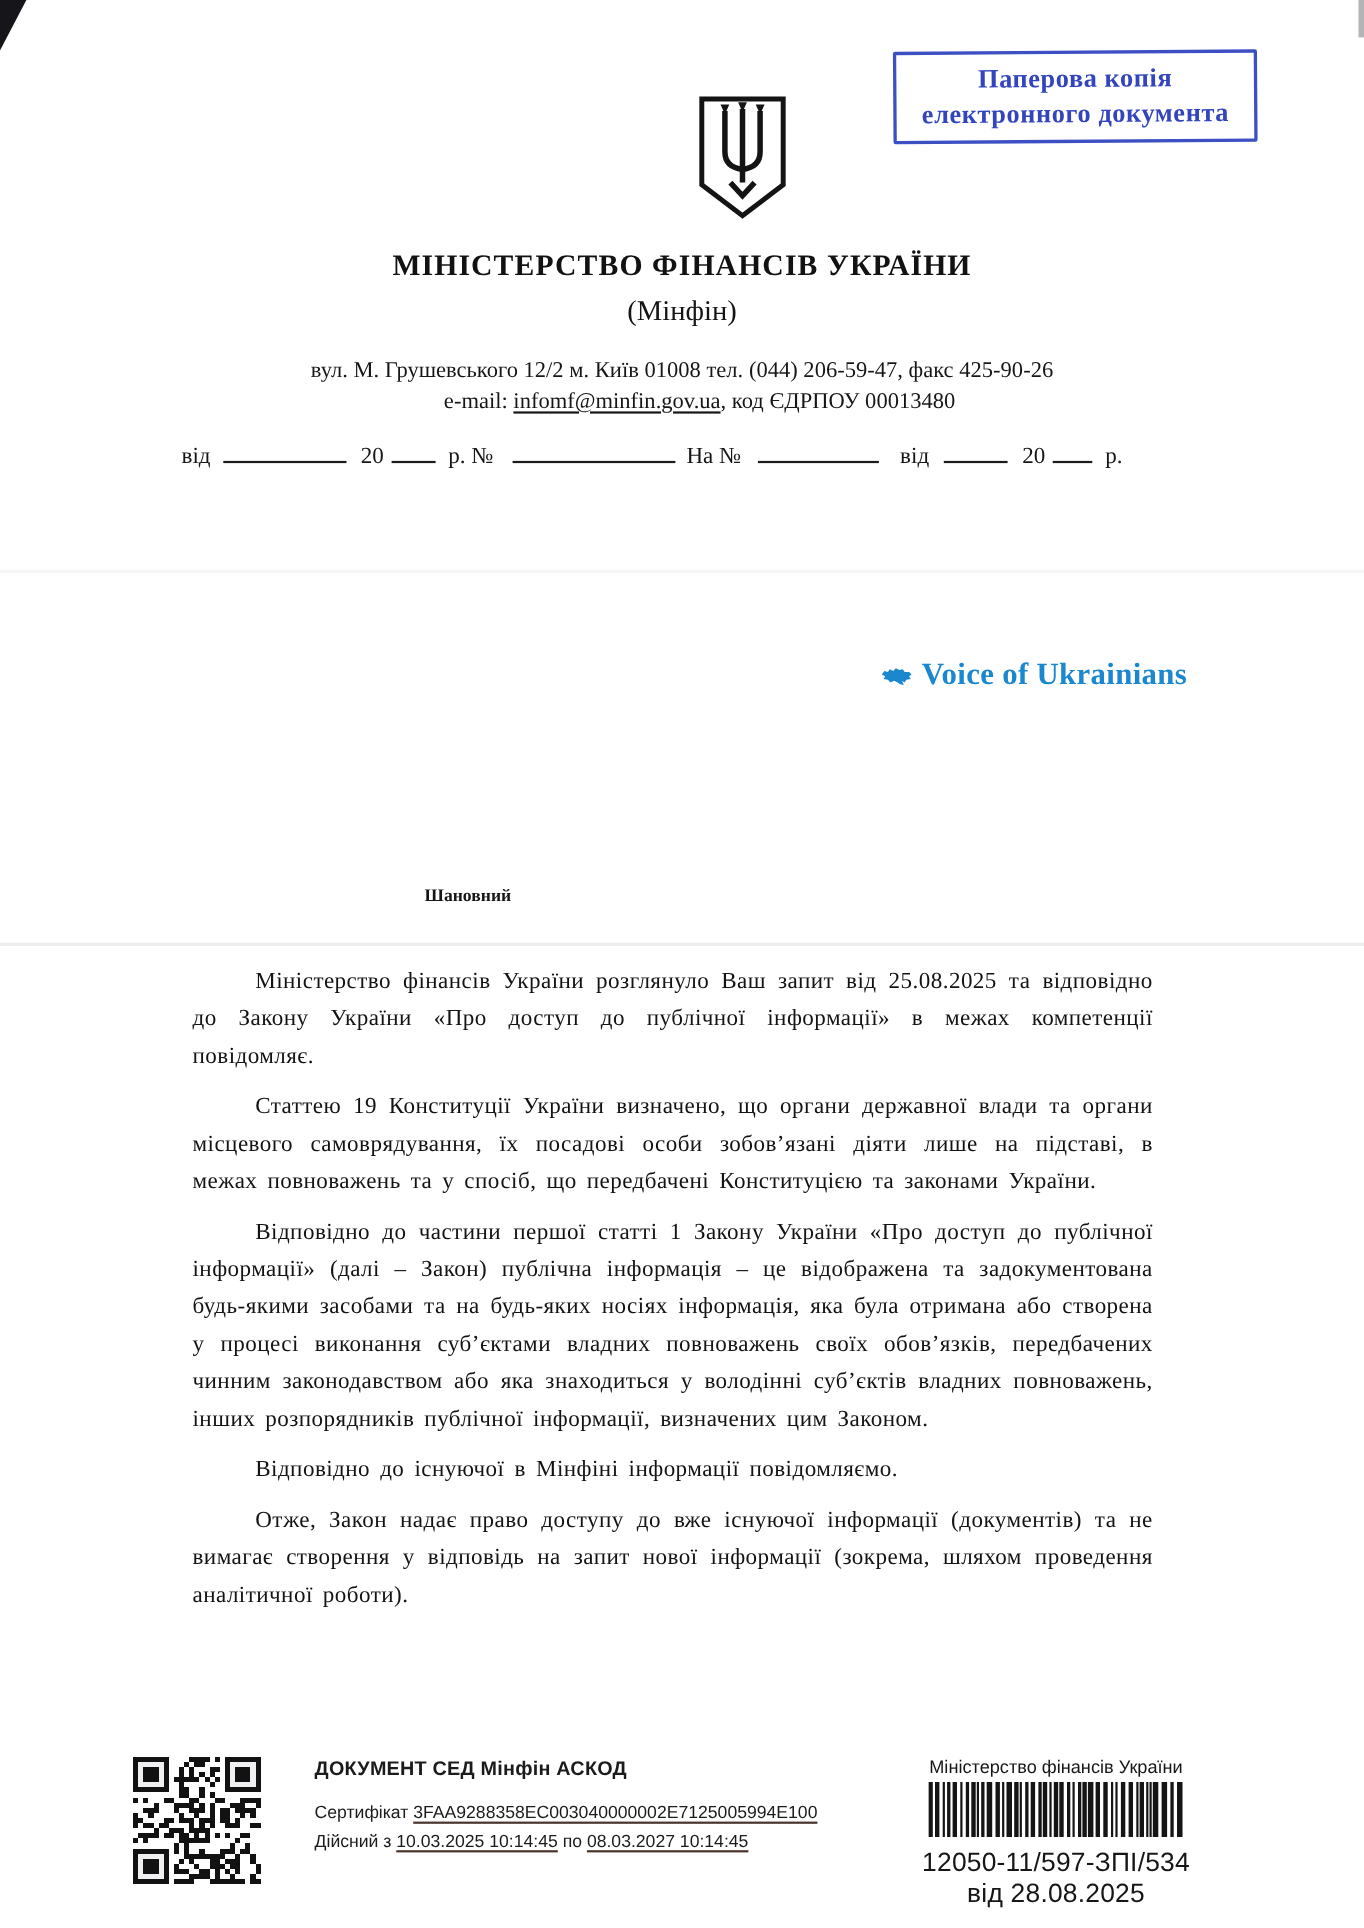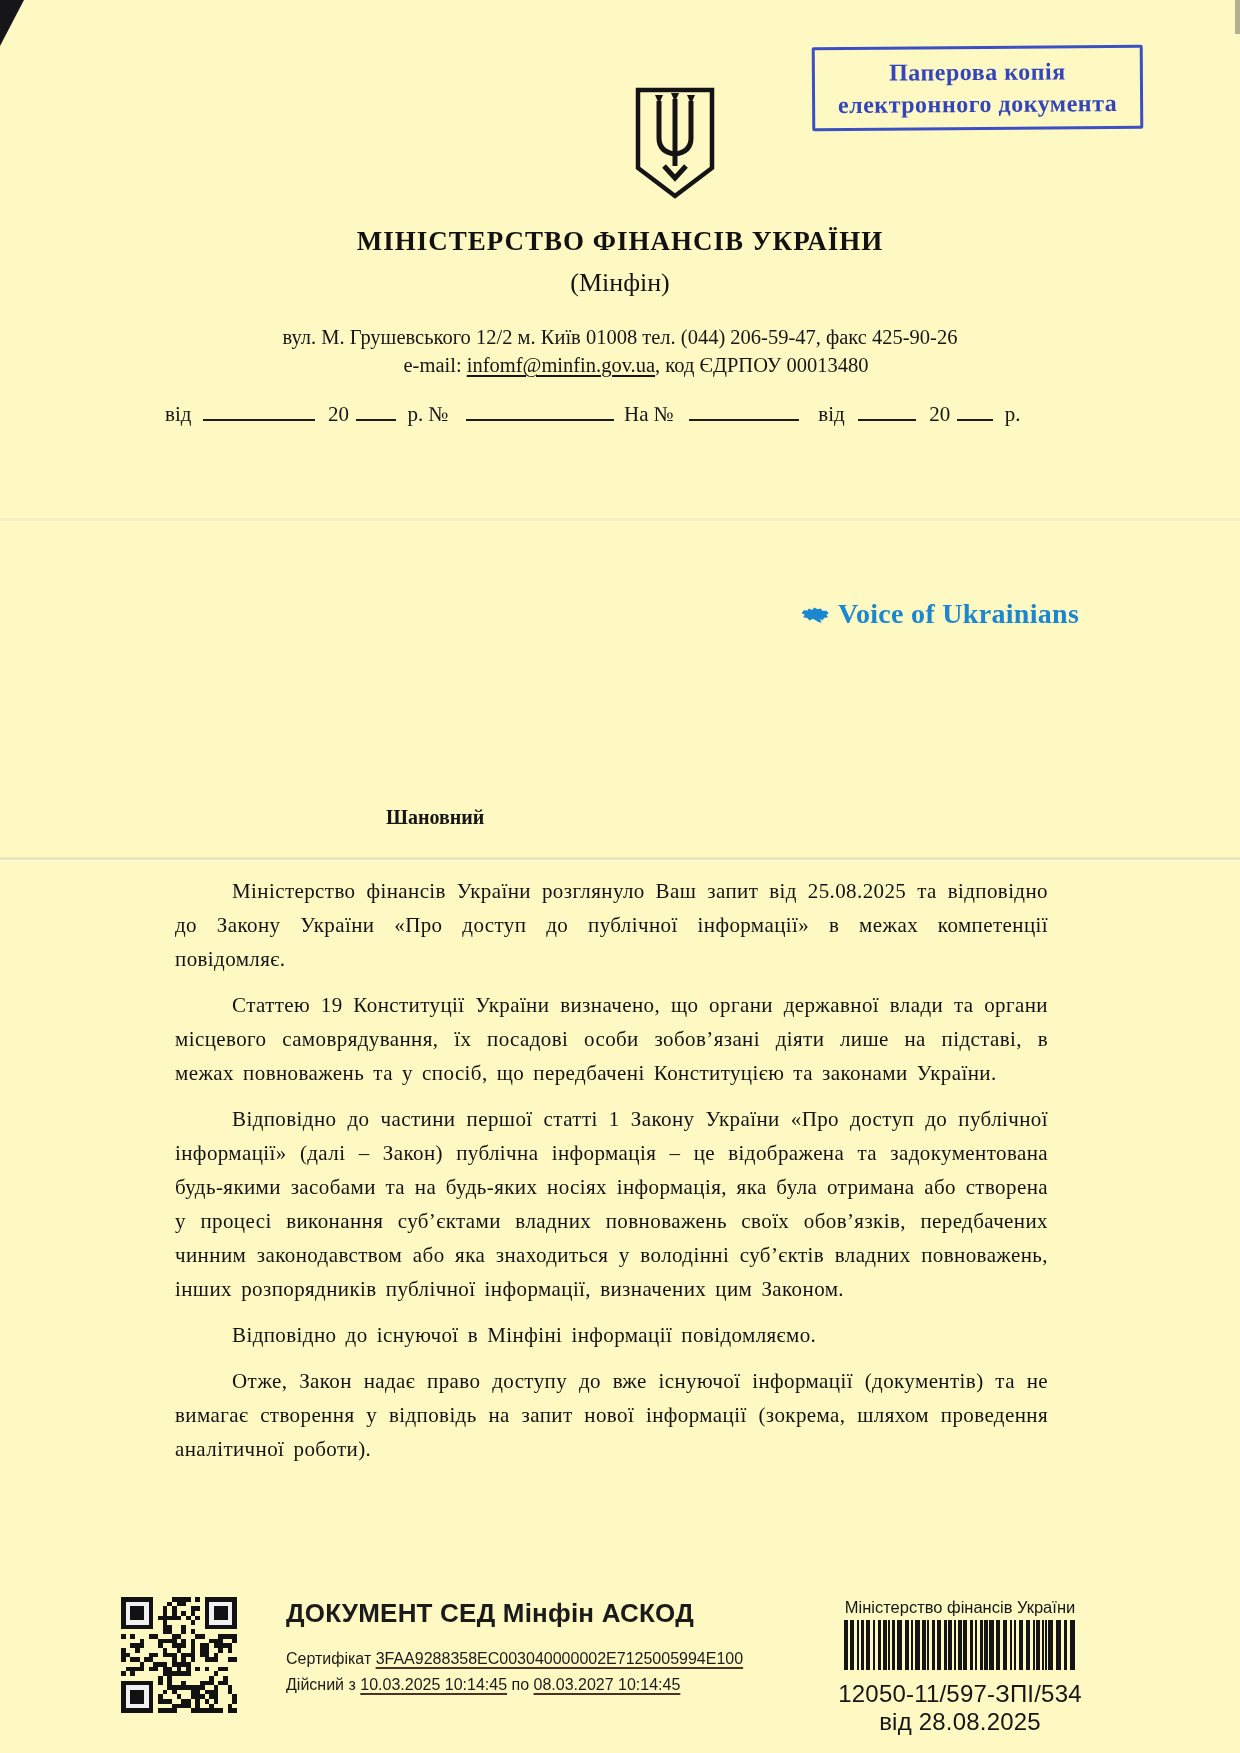--- a/index.html
+++ b/index.html
@@ -1,20 +1,20 @@
 <!DOCTYPE html>
 <html><head>
 <meta charset="utf-8">
 <style>
   html,body{margin:0;padding:0;background:#c9c9cc;}
   .page{
     position:relative;
     width:1240px;height:1753px;
     margin:0 auto;
-    background:#fef9c3;
+    background:#ffffff;
     overflow:hidden;
     font-family:"Liberation Serif", serif;
     color:#161616;
   }
   
   .crease{position:absolute;left:0;width:100%;height:3px;background:rgba(125,125,132,0.14);box-shadow:0 1px 2px rgba(255,255,255,0.5);}
   .crease.c1{top:518px;opacity:.5;}
   .crease.c2{top:857px;}
   .corner-artifact{position:absolute;left:0;top:0;width:0;height:0;
     border-top:46px solid #15151a;border-right:24px solid transparent;}
@@ -45,34 +45,34 @@
   .refline{position:absolute;top:398px;font-size:21px;white-space:nowrap;}
   .refline .blank{display:inline-block;border-bottom:2px solid #1c1c1c;height:1em;vertical-align:baseline;}
   .ref-left{left:165px;}
   .ref-right{left:624px;}
 
   
   .watermark{position:absolute;left:800px;top:598px;display:flex;align-items:center;gap:6px;}
   .watermark .wm-text{font-weight:bold;font-size:28px;color:#1a87cf;letter-spacing:0.3px;}
   .watermark svg{display:block;}
 
-  .salutation{position:absolute;left:386px;top:806px;font-size:20px;font-weight:bold;}
+  .salutation{position:absolute;left:386px;top:806px;font-size:16px;font-weight:bold;}
 
   .letter-body{position:absolute;left:163px;top:862px;width:897px;}
   .letter-body p{
     margin:12px;text-indent:57px;text-align:justify;
     font-size:21px;line-height:34px;
     letter-spacing:0.4px;word-spacing:3.5px;color:#131313;
   }
 
   
   .qr{position:absolute;left:118px;top:1597px;width:122px;height:116px;}
   .sed-block{position:absolute;left:286px;top:1598px;width:480px;
     font-family:"Liberation Sans", sans-serif;color:#1b1b1b;}
-  .sed-title{font-size:26px;font-weight:600;letter-spacing:0.2px;}
+  .sed-title{font-size:18px;font-weight:600;letter-spacing:0.2px;}
   .sed-row{font-size:16px;line-height:26px;}
   .sed-row.first{margin-top:17px;}
   .sed-underline{text-decoration:underline;text-underline-offset:3px;text-decoration-thickness:1.5px;text-decoration-color:#4a332a;}
 
   .org-block{position:absolute;left:836px;top:1598px;width:248px;text-align:center;
     font-family:"Liberation Sans", sans-serif;color:#161616;}
   .org-title{font-size:16.5px;}
   .barcode{width:232px;height:50px;margin:3px auto 10px auto;display:block;}
   .reg-number{font-size:24px;letter-spacing:0.2px;}
 </style>

